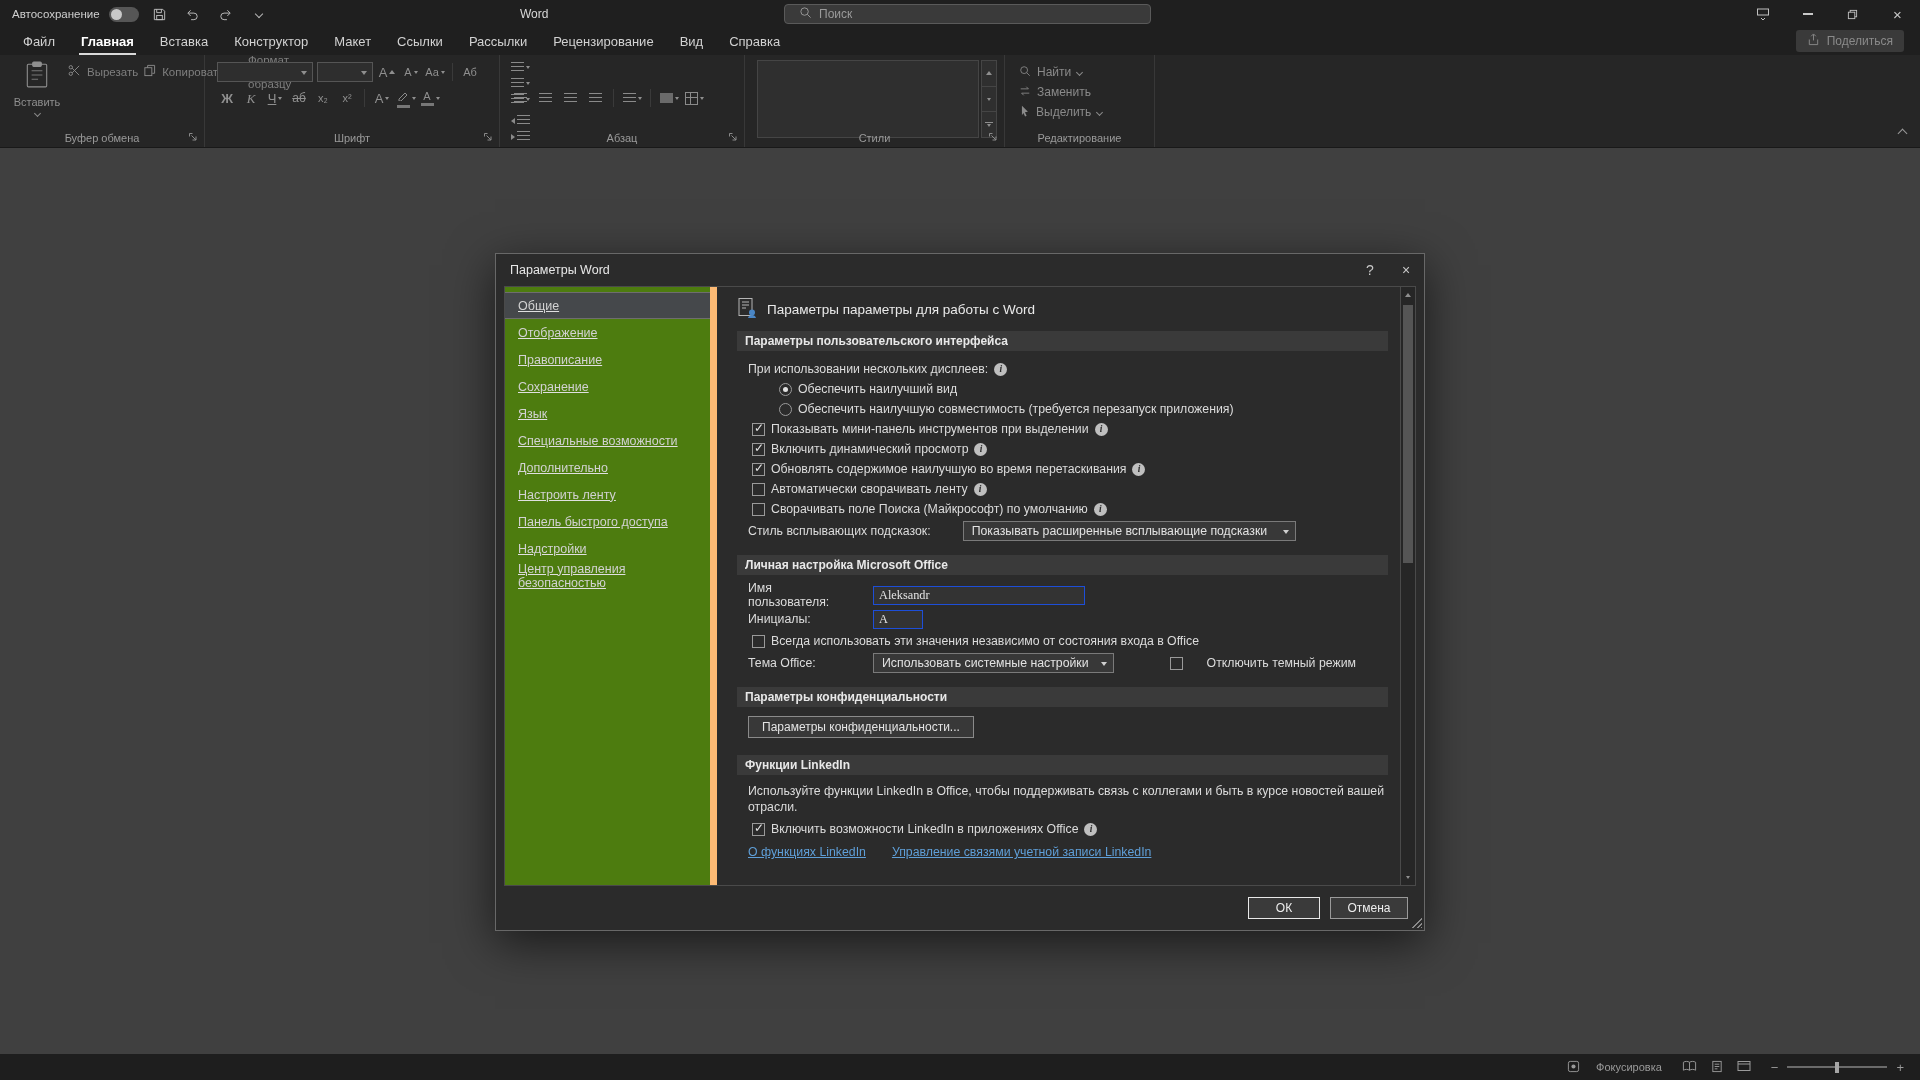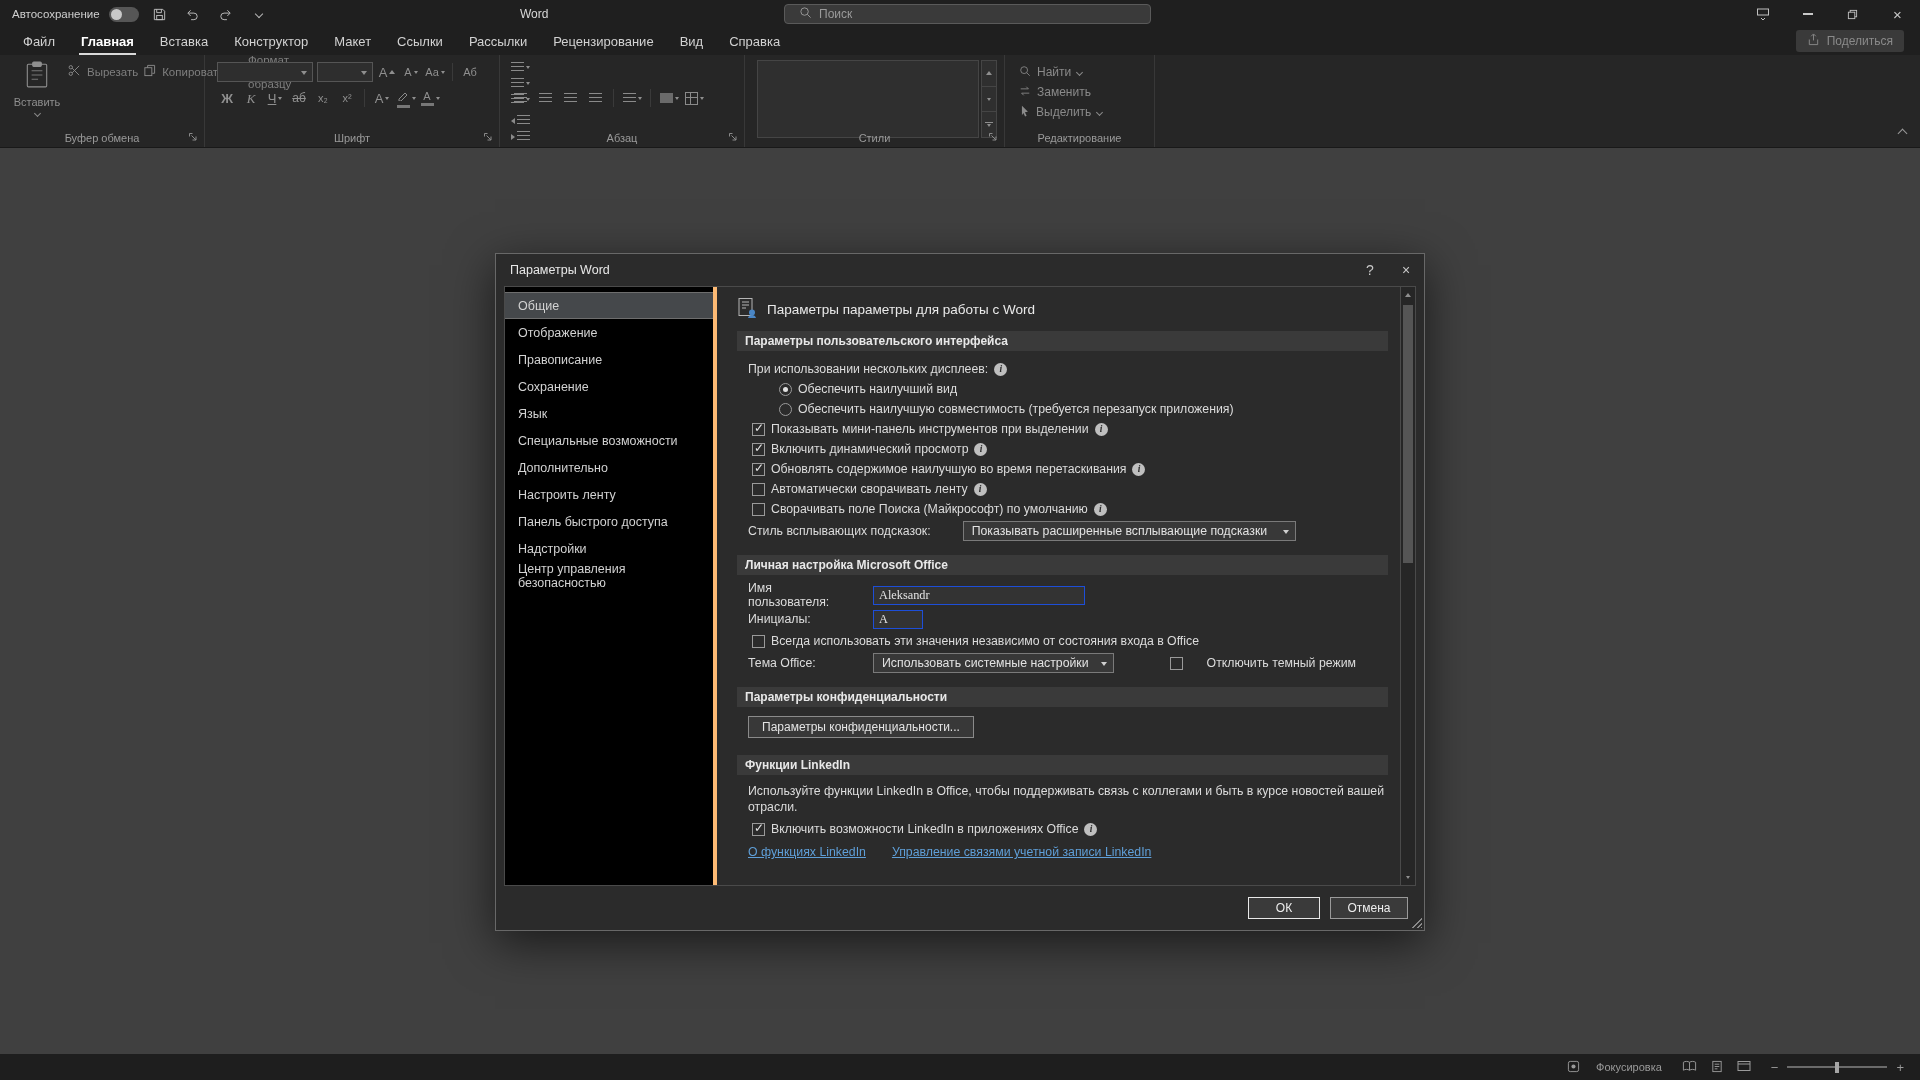--- a/index.html
+++ b/index.html
@@ -92,21 +92,21 @@
   .zoom-track { width:100px; height:1.5px; background:#6a6a6a; position:relative; }
   .zoom-thumb { position:absolute; left:48px; top:-4.5px; width:4px; height:11px; background:#a5a5a5; }
   .zoom-sign { font-size:13px; color:#9a9a9a; }
 
   
   .dialog { position:absolute; left:495px; top:253px; width:930px; height:678px; background:#2b2b2b; border:1px solid #686868; box-shadow:0 12px 44px rgba(0,0,0,.6); }
   .dlg-title { height:32px; display:flex; align-items:center; padding-left:14px; font-size:12.5px; color:#e8e8e8;text-align:center; }
   .dlg-tbtns { position:absolute; right:0; top:0; display:flex; }
   .dlg-tb { width:36px; height:32px; display:flex; align-items:center; justify-content:center; color:#c8c8c8; font-size:14px; }
   .dlg-body { position:absolute; top:32px; left:8px; right:8px; bottom:44px; display:flex; border:1px solid #4a4a4a; }
-  .dlg-side { width:212px; background:#000000; border-right:4px solid #fdba74; padding-top:5px; }
+  .dlg-side { width:212px; background:#4d7c0f; border-right:7px solid #fdba74; padding-top:5px;text-decoration:underline; }
   .side-item { height:27px; display:flex; align-items:center; padding-left:13px; font-size:12.5px; color:#d2d2d2; }
   .side-item.selected { background:#45484b; border-top:1px solid #6e6e6e; border-bottom:1px solid #6e6e6e; }
   .dlg-main { flex:1; background:#2b2b2b; padding:10px 0 0 20px; overflow:hidden; position:relative; }
   .dlg-scroll { width:15px; background:#262626; border-left:1px solid #4a4a4a; position:relative; }
   .scr-btn { position:absolute; left:0; right:0; height:14px; display:flex; align-items:center; justify-content:center; }
   .scr-up { top:1px; } .scr-dn { bottom:1px; }
   .scr-thumb { position:absolute; left:2px; right:2px; top:18px; height:258px; background:#555; }
 
   .hdr-row { display:flex; align-items:center; gap:10px; height:24px; margin-bottom:10px; font-size:13.5px; color:#eaeaea; }
   .section-bar { background:#3a3a3a; color:#e8e8e8; font-weight:bold; font-size:12px; height:20px; line-height:20px; padding-left:8px; margin:4px 12px 8px 0; }

